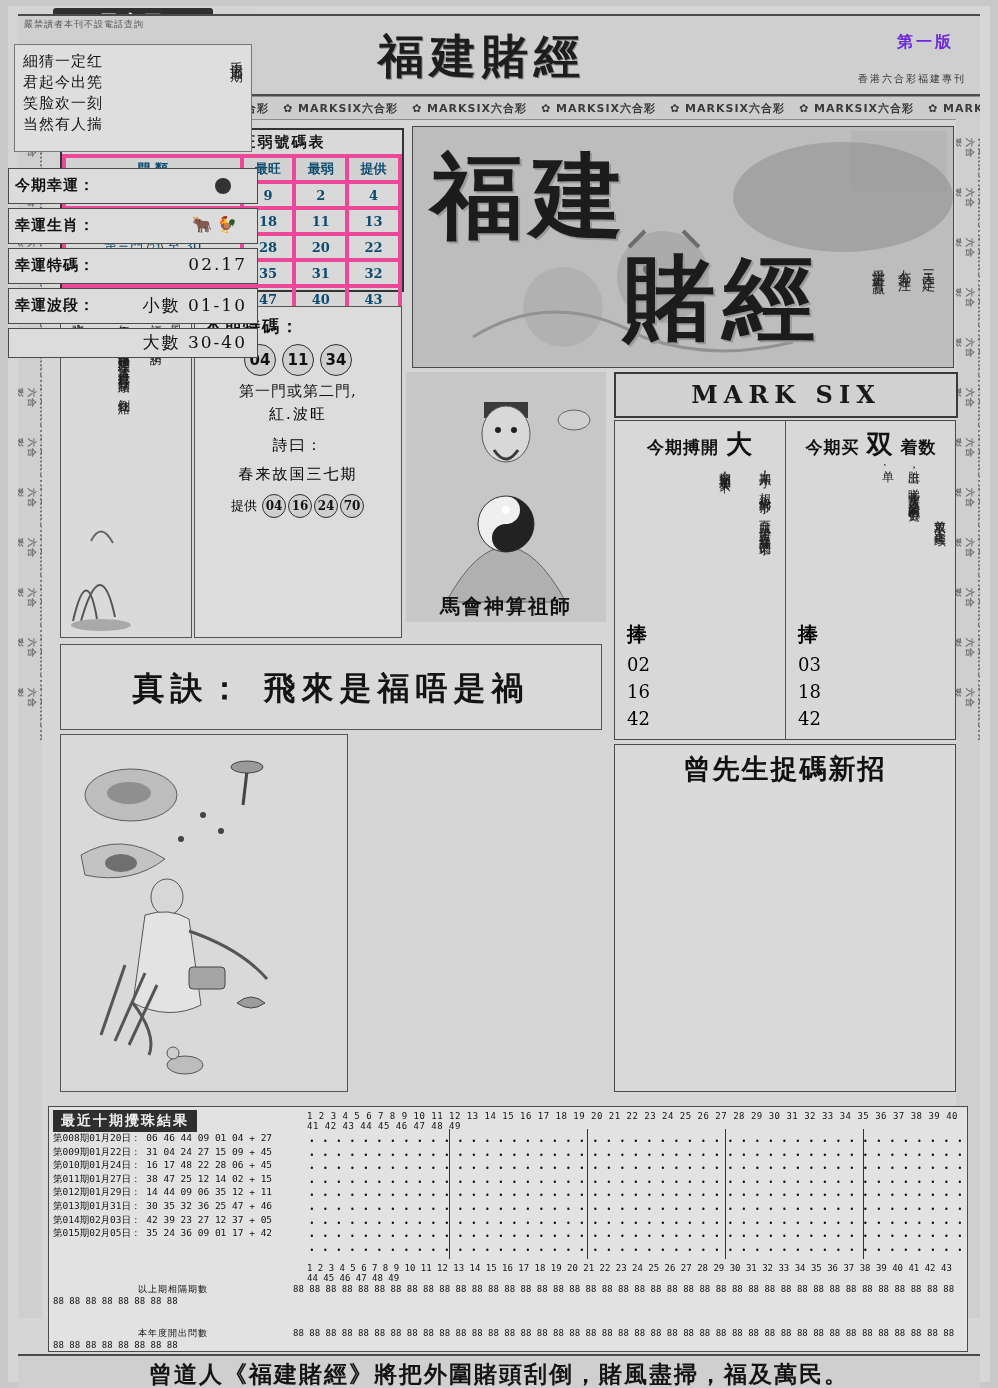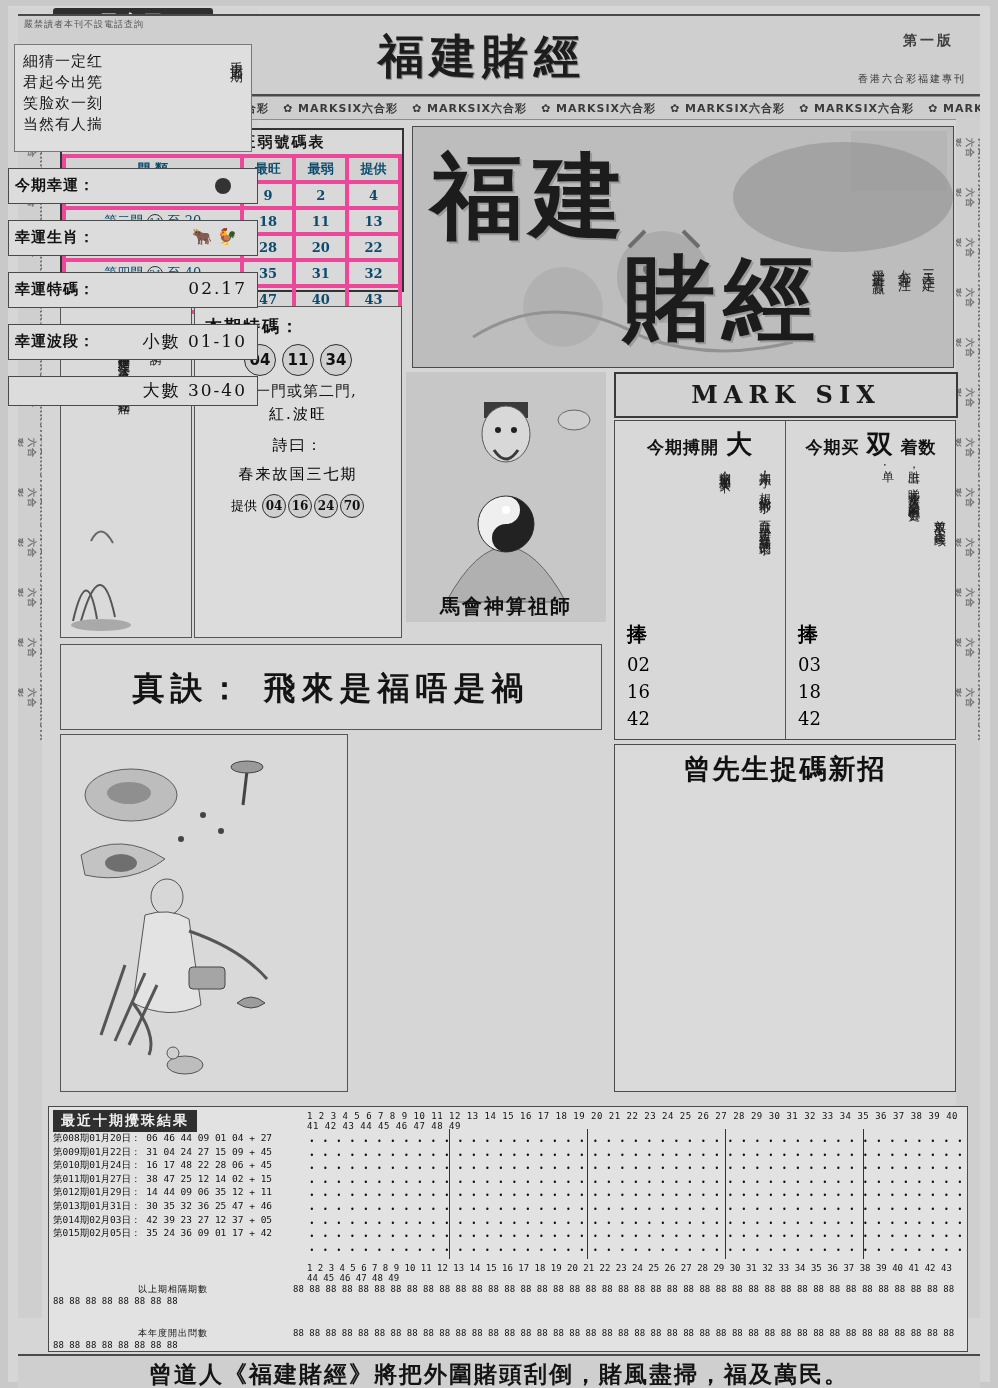--- a/index.html
+++ b/index.html
@@ -4,21 +4,21 @@
 <style>
   html,body{margin:0;padding:0;background:#ffffff;}
   body{width:998px;height:1388px;font-family:"DejaVu Sans","Liberation Sans",sans-serif;}
   .page{position:relative;width:998px;height:1388px;background:#c9c9c9;overflow:hidden;}
   .sheet{position:absolute;left:8px;top:6px;width:982px;height:1376px;background:#d6d6d6;}
   
   .masthead{position:absolute;left:10px;top:8px;width:962px;height:78px;background:#cfcfcf;border-top:2px solid #4a4a4a;border-bottom:2px solid #4a4a4a;}
   .mh-warn{position:absolute;left:6px;top:2px;font-size:9px;color:#555;letter-spacing:1px;}
   .mh-issue{position:absolute;left:62px;top:44px;font-size:16px;color:#222;font-family:"DejaVu Serif","Liberation Serif",serif;}
   .mh-title{position:absolute;left:360px;top:10px;font-size:46px;font-weight:bold;letter-spacing:6px;color:#1d1d1d;font-family:"DejaVu Serif","Liberation Serif",serif;text-shadow:1px 1px 0 #888;}
-  .mh-edition{position:absolute;right:26px;top:16px;font-size:14px;font-weight:bold;color:#404040;letter-spacing:3px;font-family:Liberation Mono, monospace;}
+  .mh-edition{position:absolute;right:26px;top:16px;font-size:16px;font-weight:bold;color:#6d28d9;letter-spacing:3px;font-family:Liberation Mono, monospace;}
   .mh-sub{position:absolute;right:14px;top:56px;font-size:10px;color:#333;letter-spacing:2px;}
   
   .strip{position:absolute;left:10px;top:90px;width:962px;height:22px;background:#cdcdcd;border-top:1px solid #8d8d8d;border-bottom:1px solid #8d8d8d;overflow:hidden;white-space:nowrap;}
   .strip span{display:inline-block;font-size:11px;font-weight:bold;color:#3b3b3b;padding:4px 7px 0 7px;letter-spacing:1px;}
   .vstrip{position:absolute;top:112px;width:24px;height:1200px;overflow:hidden;background:#cfcfcf;}
   .vstrip.l{left:10px;}
   .vstrip.r{left:948px;}
   .vstrip i{display:block;font-size:9px;font-weight:bold;color:#6e6e6e;transform:rotate(90deg);margin:14px 0;letter-spacing:1px;font-style:normal;}
   
   .box{position:absolute;background:#dcdcdc;border:1px solid #555;}
@@ -74,21 +74,21 @@
   
   #art-treasure{left:52px;top:728px;width:286px;height:356px;background:#d7d7d7;border:1px solid #555;overflow:hidden;}
   
   #scroll{left:344px;top:728px;width:250px;height:160px;background:#d4d4d4;border:0;}
   #scroll .hd{width:160px;margin:2px auto 0;background:#2f2f2f;color:#e8e8e8;text-align:center;font-size:18px;font-weight:bold;letter-spacing:4px;border-radius:3px;padding:2px 0;}
   #scroll .body{margin:8px 6px 0 6px;background:#dedede;border:1px solid #777;height:106px;position:relative;}
   #scroll .poem{position:absolute;left:8px;top:6px;font-size:15px;line-height:21px;color:#151515;font-family:"DejaVu Serif","Liberation Serif",serif;letter-spacing:1px;}
   #scroll .side{position:absolute;right:6px;top:6px;writing-mode:vertical-rl;font-size:13px;color:#222;letter-spacing:2px;}
   
   #lucky{left:344px;top:894px;width:250px;height:190px;}
-  .lrow{height:34px;margin-bottom:16px;background:#dcdcdc;border:1px solid #4a4a4a;position:relative;}
+  .lrow{height:34px;margin-bottom:4px;background:#dcdcdc;border:1px solid #4a4a4a;position:relative;}
   .lrow .k{position:absolute;left:6px;top:7px;font-size:15px;font-weight:bold;color:#111;letter-spacing:1px;}
   .lrow .v{position:absolute;right:10px;top:5px;font-size:17px;color:#111;font-family:"DejaVu Serif","Liberation Serif",serif;letter-spacing:2px;}
   .lrow .dot{position:absolute;right:46px;top:9px;width:16px;height:16px;border-radius:50%;background:#333;}
   .lrow .zodiac{position:absolute;right:20px;top:6px;font-size:16px;}
   .lrow.sub{height:28px;}
   
   #zeng{left:606px;top:738px;width:340px;height:346px;background:#dadada;border:1px solid #4a4a4a;}
   #zeng .hd{font-size:27px;font-weight:bold;text-align:center;letter-spacing:2px;padding:6px 0 2px;color:#111;font-family:"DejaVu Serif","Liberation Serif",serif;}
   #zeng .p{font-size:16px;line-height:26px;margin:2px 10px 0;color:#141414;text-align:justify;font-family:"DejaVu Serif","Liberation Serif",serif;}
   

